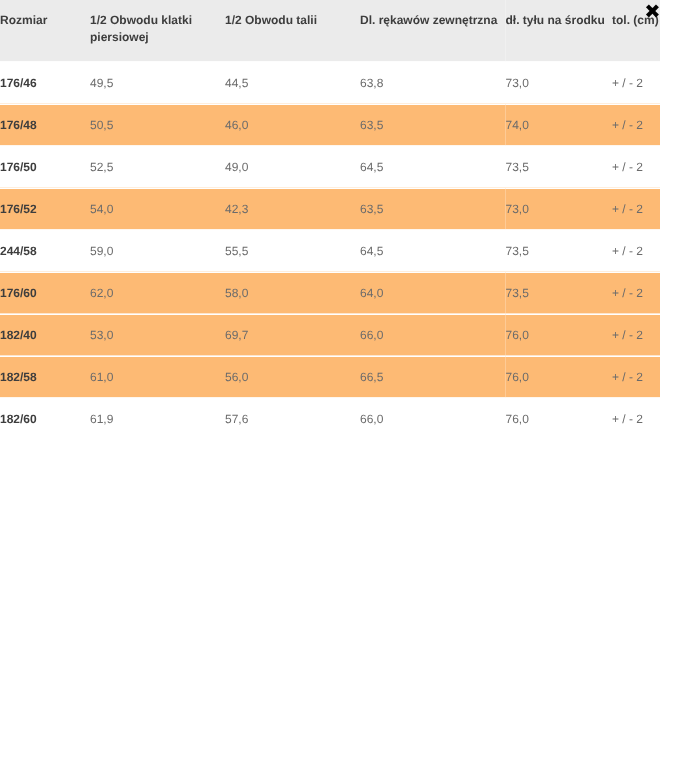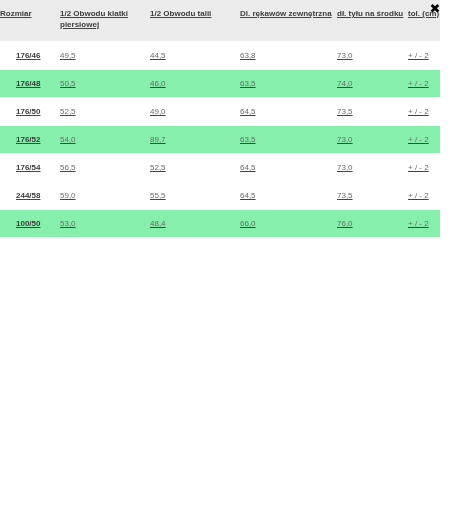--- a/index.html
+++ b/index.html
@@ -36,56 +36,54 @@
     user-select: none;
     font-family: "DejaVu Sans", sans-serif;
     z-index: 5;
   }
   table.size-table {
     width: 440px;
     border-collapse: collapse;
     table-layout: fixed;
     margin: 0;
     font-size: 8px;
-    text-decoration: underline;
   }
   table.size-table thead tr {
     background: #ebebeb;
   }
   table.size-table thead th {
     font-size: 8px;
     font-weight: bold;
     color: #3d3d3d;
     text-align: left;
     vertical-align: top;
     padding: 9px 0 10px 0;
     line-height: 1.35;
     border: 0;
   }
   table.size-table tbody tr {
     background: #ffffff;
   }
   table.size-table tbody tr.alt {
-    background: #86efac;
+    background: #fdba74;
   }
   table.size-table tbody td {
     font-size: 8px;
     color: #6b6b6b;
     text-align: left;
     vertical-align: middle;
     height: 27px;
     padding: 0;
     border-top: 1px solid #ffffff;
     border-bottom: 1px solid #ffffff;
     white-space: nowrap;
   }
   table.size-table tbody td.size-cell {
     font-weight: bold;
     color: #3d3d3d;
-    padding-left: 16px;
   }
   
   col.c-size    { width: 60px; }
   col.c-chest   { width: 90px; }
   col.c-waist   { width: 90px; }
   col.c-sleeve  { width: 97px; }
   col.c-back    { width: 71px; }
   col.c-tol     { width: 32px; }
 
   th.h-size,   td.size-cell  { padding-left: 10px; }
@@ -148,45 +146,61 @@
           <td class="size-cell">176/50</td>
           <td class="chest-cell">52,5</td>
           <td class="waist-cell">49,0</td>
           <td class="sleeve-cell">64,5</td>
           <td class="back-cell">73,5</td>
           <td class="tol-cell">+ / - 2</td>
         </tr>
         <tr class="alt">
           <td class="size-cell">176/52</td>
           <td class="chest-cell">54,0</td>
-          <td class="waist-cell">89,7</td>
+          <td class="waist-cell">42,3</td>
           <td class="sleeve-cell">63,5</td>
-          <td class="back-cell">73,0</td>
-          <td class="tol-cell">+ / - 2</td>
-        </tr>
-        <tr>
-          <td class="size-cell">176/54</td>
-          <td class="chest-cell">56,5</td>
-          <td class="waist-cell">52,5</td>
-          <td class="sleeve-cell">64,5</td>
           <td class="back-cell">73,0</td>
           <td class="tol-cell">+ / - 2</td>
         </tr>
         <tr>
           <td class="size-cell">244/58</td>
           <td class="chest-cell">59,0</td>
           <td class="waist-cell">55,5</td>
           <td class="sleeve-cell">64,5</td>
           <td class="back-cell">73,5</td>
           <td class="tol-cell">+ / - 2</td>
         </tr>
         <tr class="alt">
-          <td class="size-cell">100/50</td>
+          <td class="size-cell">176/60</td>
+          <td class="chest-cell">62,0</td>
+          <td class="waist-cell">58,0</td>
+          <td class="sleeve-cell">64,0</td>
+          <td class="back-cell">73,5</td>
+          <td class="tol-cell">+ / - 2</td>
+        </tr>
+        <tr class="alt">
+          <td class="size-cell">182/40</td>
           <td class="chest-cell">53,0</td>
-          <td class="waist-cell">48,4</td>
+          <td class="waist-cell">69,7</td>
           <td class="sleeve-cell">66,0</td>
           <td class="back-cell">76,0</td>
           <td class="tol-cell">+ / - 2</td>
         </tr>
+        <tr class="alt">
+          <td class="size-cell">182/58</td>
+          <td class="chest-cell">61,0</td>
+          <td class="waist-cell">56,0</td>
+          <td class="sleeve-cell">66,5</td>
+          <td class="back-cell">76,0</td>
+          <td class="tol-cell">+ / - 2</td>
+        </tr>
+        <tr>
+          <td class="size-cell">182/60</td>
+          <td class="chest-cell">61,9</td>
+          <td class="waist-cell">57,6</td>
+          <td class="sleeve-cell">66,0</td>
+          <td class="back-cell">76,0</td>
+          <td class="tol-cell">+ / - 2</td>
+        </tr>
       </tbody>
   </table>
 
 </div>
 
 </body></html>

